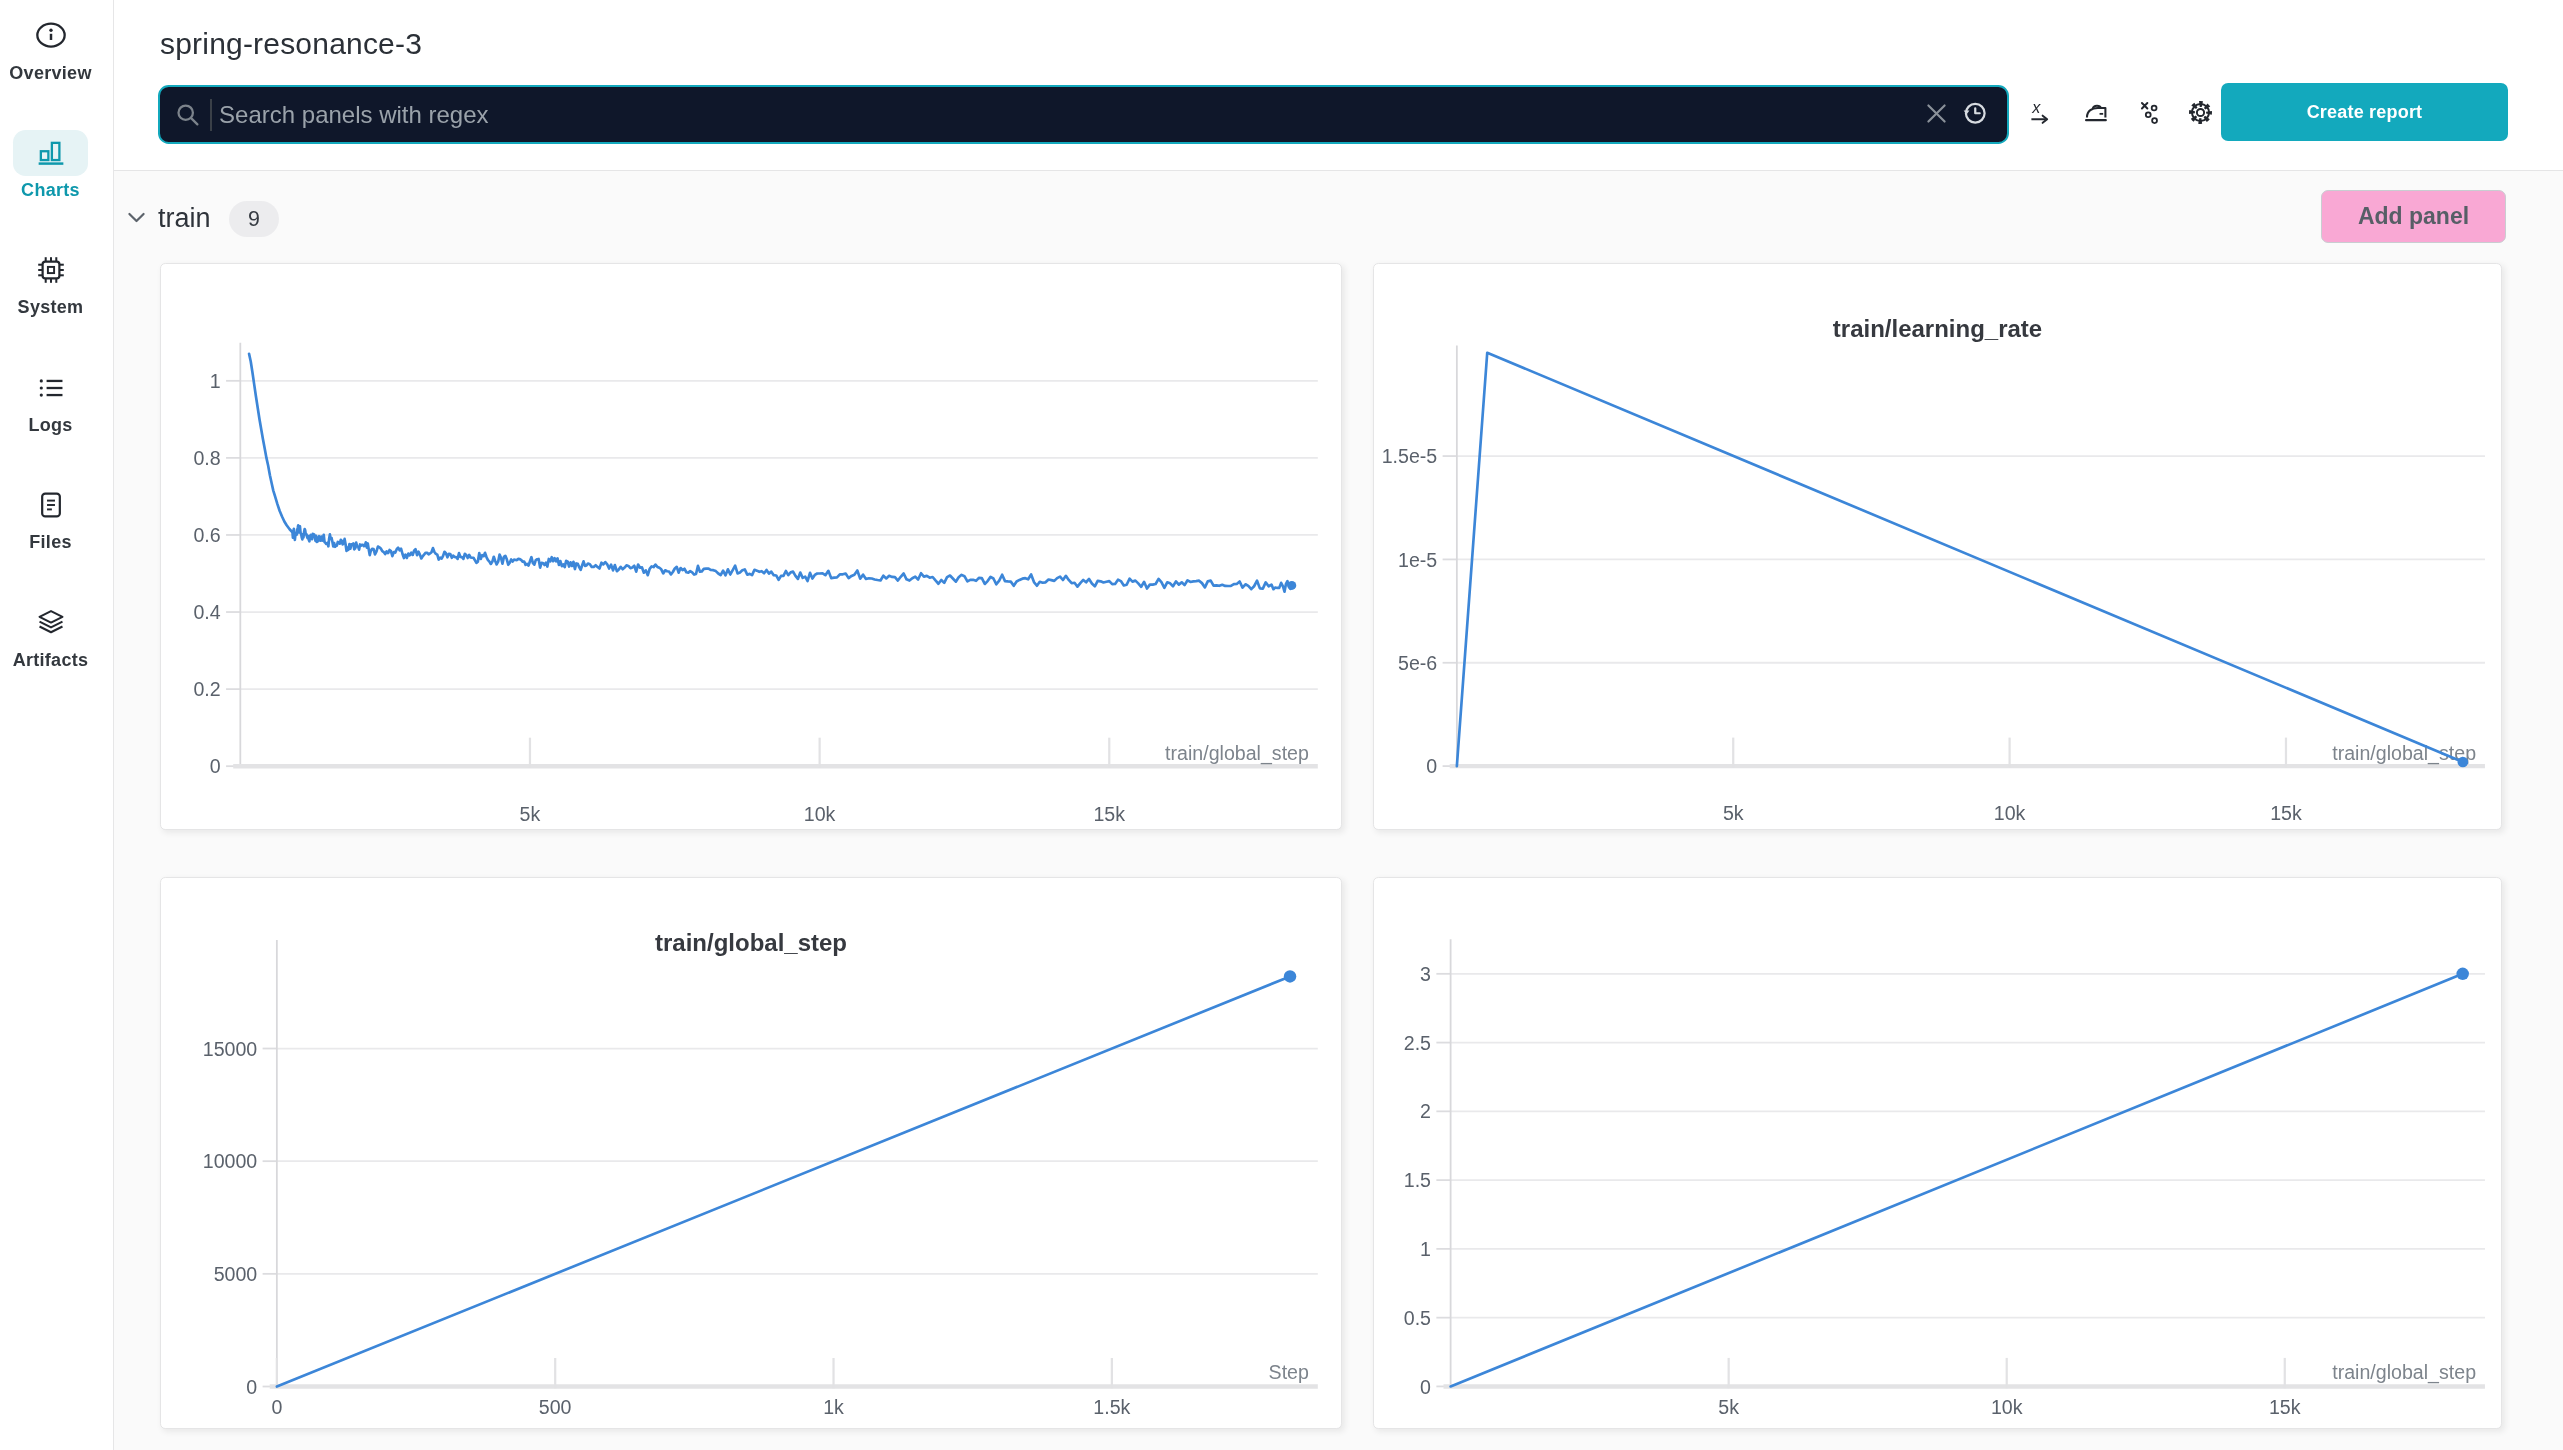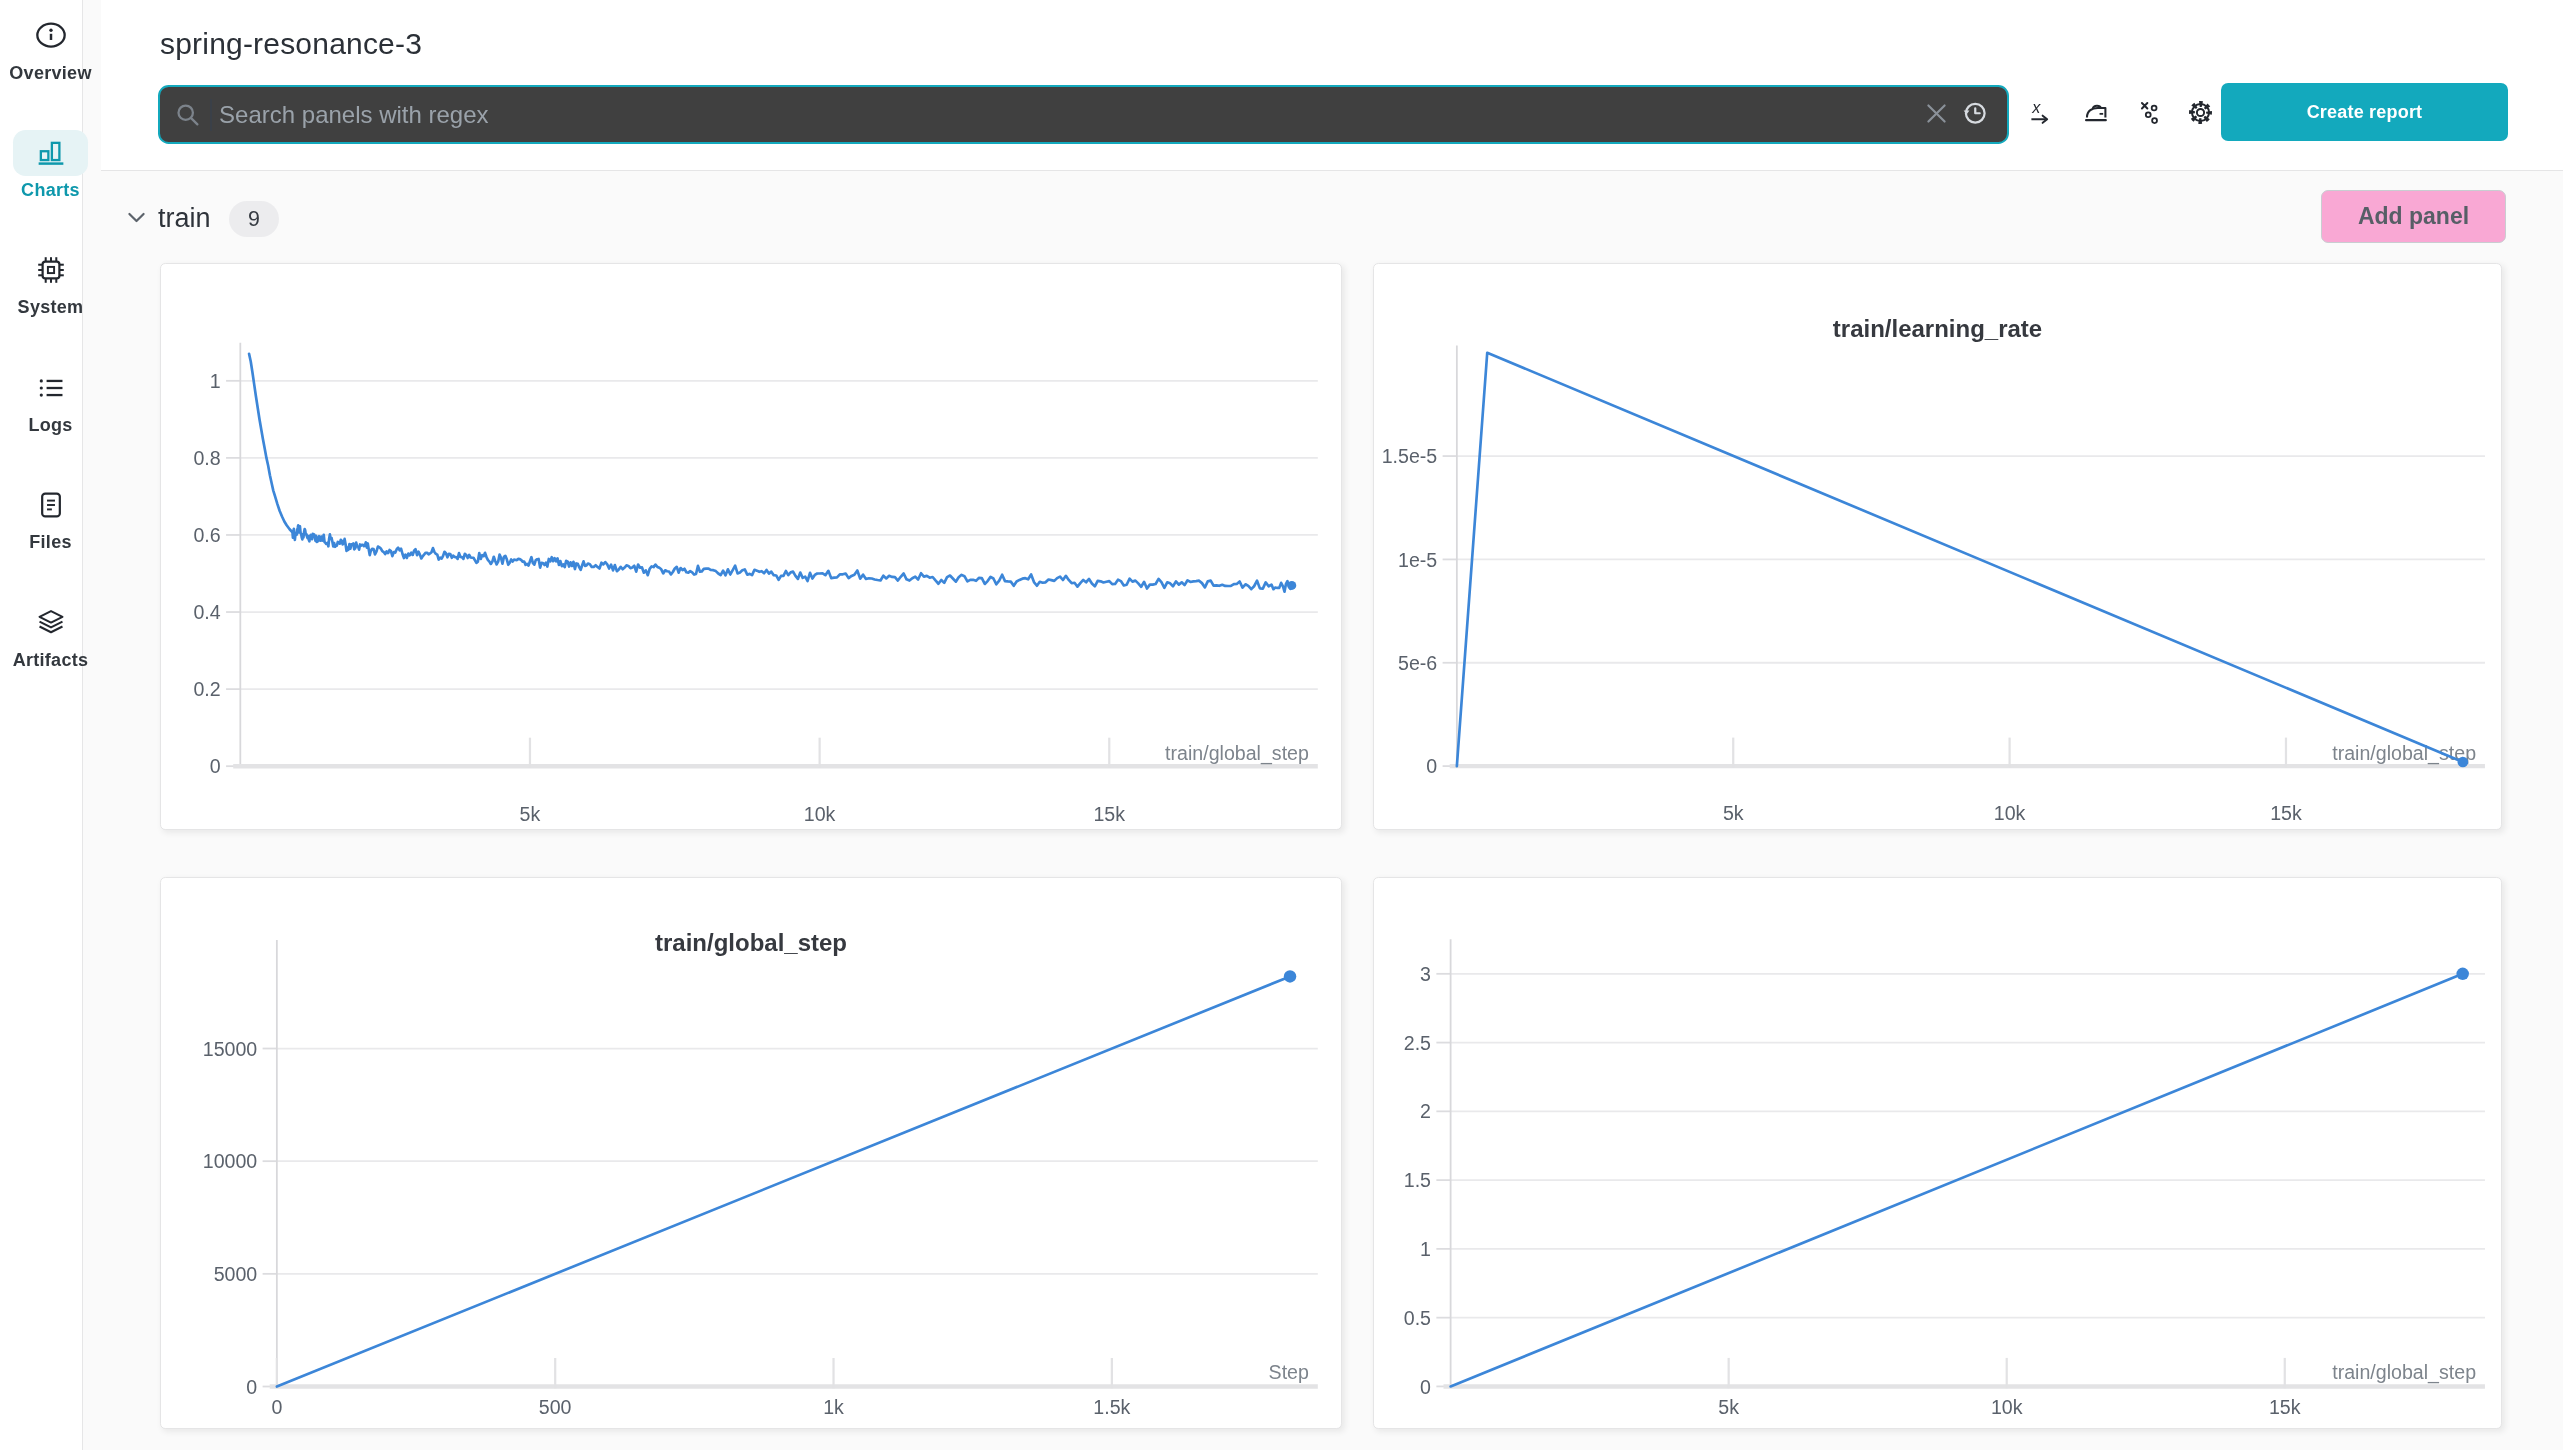--- a/index.html
+++ b/index.html
@@ -7,36 +7,36 @@
     width:2563px;height:1451px;position:relative;overflow:hidden;
     background:var(--page-bg,#fafafa);
     font-family:"Liberation Sans",sans-serif;
     -webkit-font-smoothing:antialiased;
   }
   
   .topbar{position:absolute;left:101px;top:0;width:2463px;height:170px;background:#fff;border-bottom:1.8px solid #e5e5e6;}
   .page-title{position:absolute;left:160px;top:7.1px;font-size:30px;font-weight:500;color:#2b3037;letter-spacing:0.2px;}
   .searchbox{
     position:absolute;left:158px;top:85px;width:1851px;height:59px;box-sizing:border-box;
-    border:2.7px solid var(--accent,#13a9bd);border-radius:10.7px;background:#404040;
+    border:2.7px solid var(--accent,#13a9bd);border-radius:10.7px;background:#0f172a;
     display:flex;align-items:center;padding:0 12.5px 0 14.2px;
   }
   .searchbox .sicon{width:27px;height:27px;flex:0 0 auto;display:flex;align-items:center;}
   .caret{width:1.8px;height:32px;background:#3a4048;margin:0 1.8px 0 9px;}
   .placeholder{font-size:24px;color:#9aa2aa;margin-left:5.3px;flex:1 1 auto;white-space:nowrap;overflow:hidden;}
   .boxbtn{width:39px;height:39px;display:flex;align-items:center;justify-content:center;flex:0 0 auto;background:none;border:none;padding:0;}
   .tool-btn{position:absolute;top:92px;width:44px;height:44px;display:flex;align-items:center;justify-content:center;background:none;border:none;padding:0;}
   .tb0{left:2017px}.tb1{left:2073px}.tb2{left:2128px}.tb3{left:2178px}
   .create-report{
     position:absolute;left:2221px;top:83px;width:287px;height:58px;
     background:var(--accent,#13a9bd);color:#fff;border:none;border-radius:7.1px;
     font-family:"Liberation Sans",sans-serif;font-size:18px;font-weight:700;letter-spacing:0.2px;
   }
   
-  .sidebar{position:absolute;left:0;top:0;width:83px;height:1451px;background:#fff;border-right:1.8px solid #e6e6e7;box-sizing:border-box;z-index:5;text-decoration:underline;}
+  .sidebar{position:absolute;left:0;top:0;width:114px;height:1451px;background:#fff;border-right:1.8px solid #e6e6e7;box-sizing:border-box;z-index:5;text-decoration:underline;}
   .side-item{position:absolute;left:0;width:101px;text-align:center;cursor:pointer;}
   .side-iconwrap{width:75px;height:46px;margin:0 auto;border-radius:12.5px;display:flex;align-items:center;justify-content:center;}
   .side-item.active .side-iconwrap{background:#e6f3f5;}
   .side-label{display:block;margin-top:4.4px;font-size:18px;font-weight:700;color:#33383e;letter-spacing:0.3px;}
   .side-item.active .side-label{color:var(--accent-dark,#0e98ac);}
   
   .sec-chevron{position:absolute;left:125px;top:207px;width:23px;height:23px;display:flex;align-items:center;justify-content:center;background:none;border:none;padding:0;}
   .sec-title{position:absolute;left:158px;top:203px;font-size:27px;color:#2e333a;}
   .sec-badge{position:absolute;left:229px;top:201px;height:36px;min-width:21.4px;padding:0 14.2px;border-radius:18px;background:#ececee;color:#363b42;font-size:21.4px;display:flex;align-items:center;justify-content:center;}
   .add-panel{

